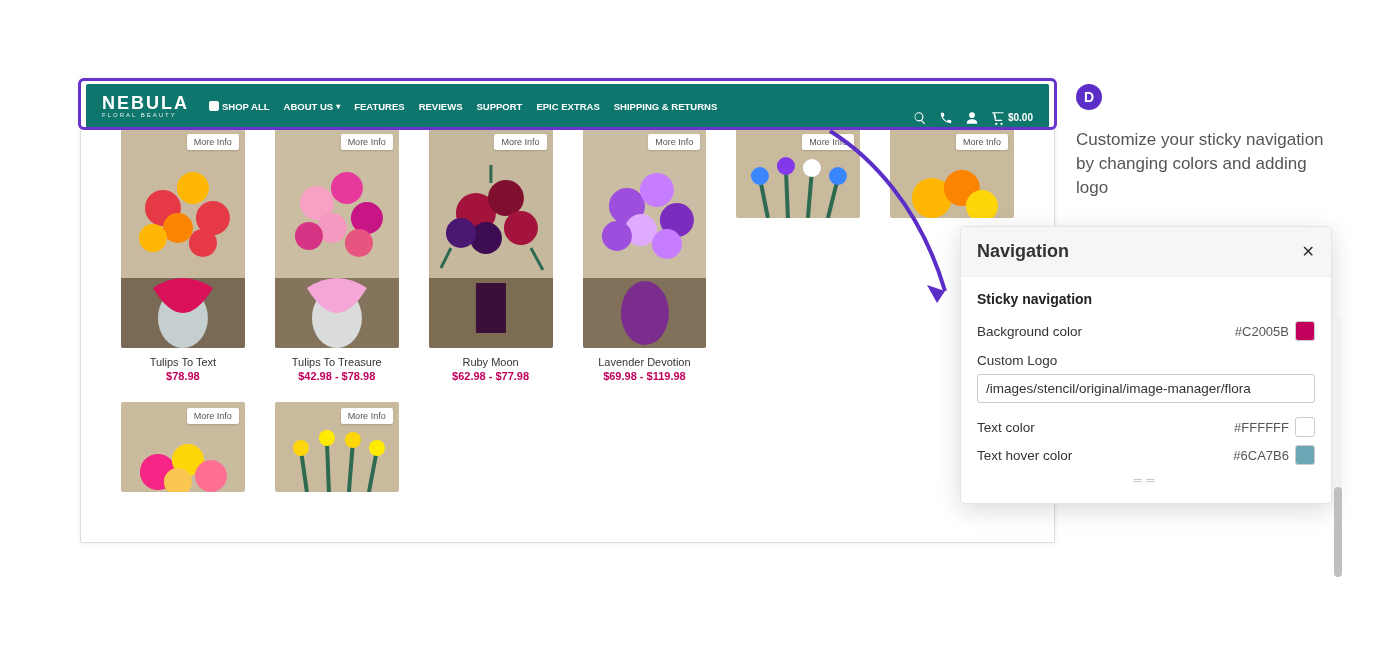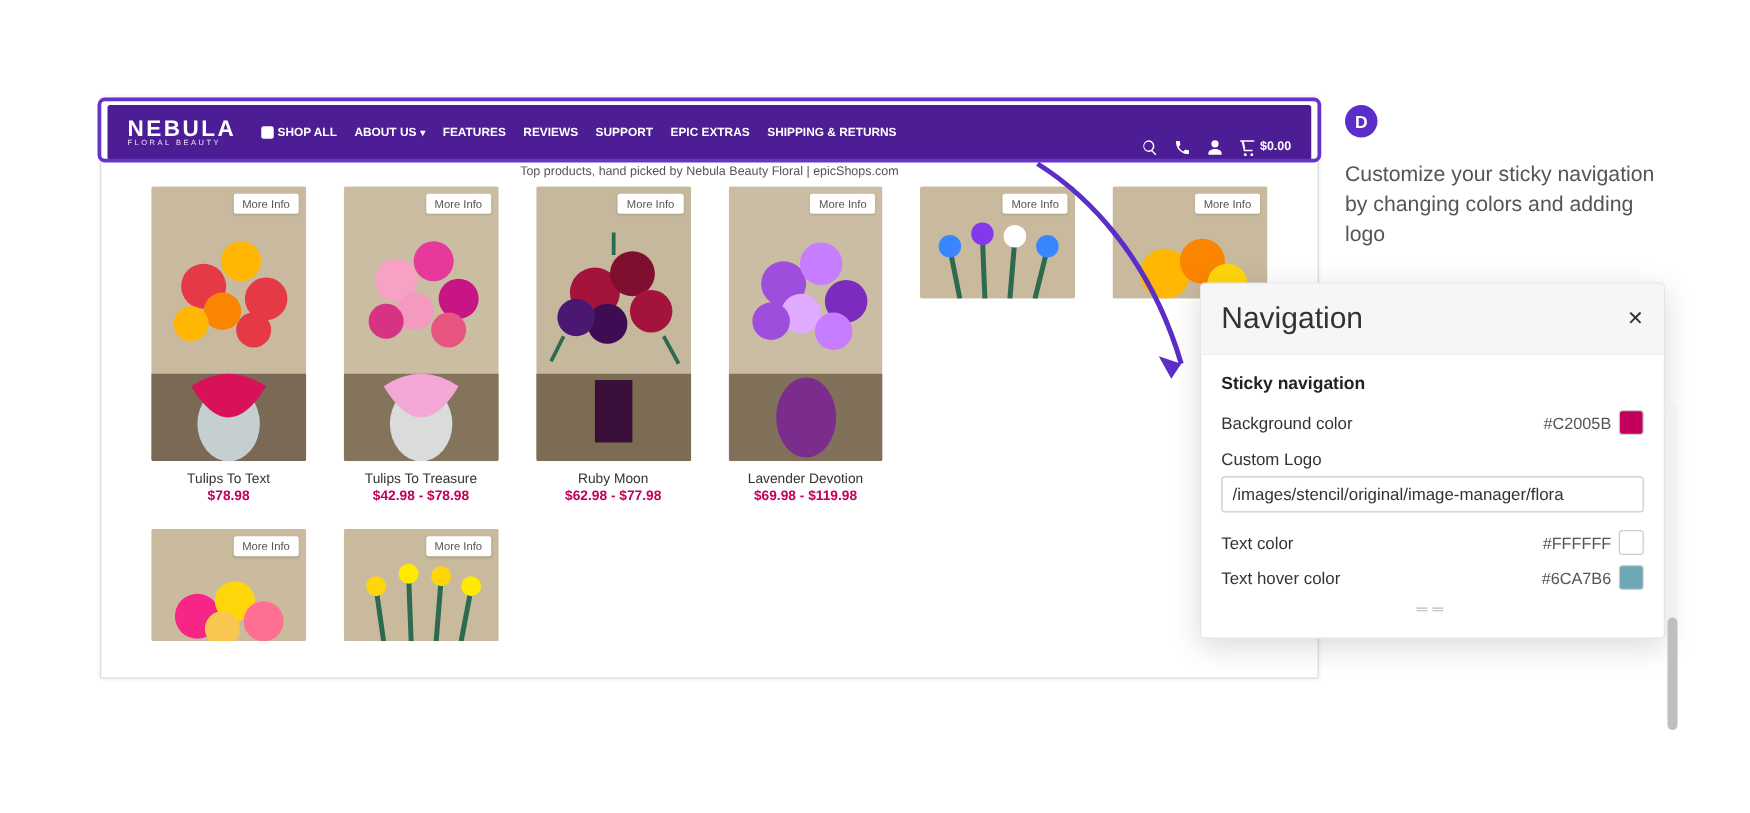--- a/index.html
+++ b/index.html
@@ -3,21 +3,21 @@
 <meta charset="utf-8">
 <style>
   * { box-sizing: border-box; margin: 0; padding: 0; }
   body { font-family: -apple-system, BlinkMacSystemFont, "Segoe UI", Arial, sans-serif; background:#fff; width:1400px; height:650px; overflow:hidden; position:relative; }
 
   
   .frame { position:absolute; left:80px; top:78px; width:975px; height:465px; background:#fff; border:1px solid #ddd; box-shadow:0 0 4px rgba(0,0,0,.08); border-radius:2px; overflow:hidden;}
   .frame-highlight { position:absolute; left:78px; top:78px; width:979px; height:52px; border:3px solid #6633cc; border-radius:6px; pointer-events:none; z-index:20;}
 
   
-  .nav { height:44px; background:#4c1d95; color:#fff; display:flex; align-items:center; padding:0 16px; font-size:11px; position:relative; margin:5px 5px 0 5px; border-radius:2px;}
+  .nav { height:44px; background:#0f766e; color:#fff; display:flex; align-items:center; padding:0 16px; font-size:11px; position:relative; margin:5px 5px 0 5px; border-radius:2px;}
   .logo { display:flex; flex-direction:column; align-items:flex-start; margin-right:20px;}
   .logo .big { font-size:18px; font-weight:800; letter-spacing:2px; line-height:1;}
   .logo .small { font-size:6px; letter-spacing:2px; opacity:.9;}
   .nav-items { display:flex; gap:14px; align-items:center; font-weight:700; font-size:9.5px;}
   .nav-item { display:flex; align-items:center; gap:3px; cursor:pointer;}
   .pill-icon { width:10px; height:10px; background:#fff; border-radius:2px; display:inline-block;}
   .chev { font-size:8px;}
   .nav-right { margin-left:auto; display:flex; gap:12px; align-items:flex-end;margin-top:23px;}
   .ico { width:14px; height:14px; fill:#fff; display:block;}
   .cart-wrap{display:flex;align-items:center;gap:3px;font-size:10px;font-weight:600;}
@@ -39,21 +39,21 @@
   
   .badge { position:absolute; left:1076px; top:84px; width:26px; height:26px; border-radius:50%; background:#5b2fc7; color:#fff; font-weight:800; display:flex; align-items:center; justify-content:center; font-size:14px;}
   .caption { position:absolute; left:1076px; top:128px; width:250px; color:#555; font-size:17px; line-height:1.4;}
 
   
   .arrow { position:absolute; left:810px; top:126px; width:160px; height:190px; pointer-events:none; z-index:15;}
 
   
   .panel { position:absolute; left:960px; top:226px; width:372px; background:#fff; border:1px solid #e5e5e5; border-radius:4px; box-shadow:0 6px 24px rgba(0,0,0,.15); z-index:30; }
   .panel-head { display:flex; align-items:center; justify-content:space-between; padding:14px 16px; background:#f6f6f8; border-bottom:1px solid #eee; border-radius:4px 4px 0 0;}
-  .panel-head h2 { font-size:24px; font-weight:400; color:#333;}
+  .panel-head h2 { font-size:18px; font-weight:700; color:#333;}
   .closex { font-size:16px; color:#333; cursor:pointer; background:none; border:none;}
   .panel-body { padding:14px 16px 10px; position:relative;}
   .section-title { font-weight:700; font-size:14px; color:#222; margin-bottom:10px;}
   .row { display:flex; align-items:center; justify-content:space-between; font-size:13.5px; color:#333; height:28px;}
   .row .val { display:flex; align-items:center; gap:6px;}
   .sw { width:20px; height:20px; border-radius:3px; border:1px solid #ccc;}
   .hex { color:#555; font-size:13px;}
   .lbl { color:#333;}
   .url-input { width:100%; border:1px solid #ccc; border-radius:3px; padding:6px 8px; font-size:13.5px; color:#333; margin:2px 0 10px;}
   .drag { text-align:center; color:#bbb; font-size:12px; letter-spacing:4px; padding:4px 0 6px; cursor:grab;}
@@ -98,21 +98,20 @@
         </svg>
       <span class="cart-wrap">
         <svg class="ico" viewBox="0 0 24 24">
             <path d="M7 4h14l-2 9H9L7 4zM5 2H2v2h2l3 13h12v-2H8.4L8 13h11l2.5-11H5z M9 20a2 2 0 100 4 2 2 0 000-4zm9 0a2 2 0 100 4 2 2 0 000-4z"></path>
           </svg>
         <span>$0.00</span>
       </span>
     </div>
   </div>
 
-  <div class="tagline">Top products, hand picked by Nebula Beauty Floral | epicShops.com</div>
 
   <div class="grid">
 
     <div class="card">
       <div class="imgbox">
         <svg viewBox="0 0 200 220" preserveAspectRatio="xMidYMid slice">
             <rect width="200" height="220" fill="#c9b99f"></rect>
             <rect y="150" width="200" height="70" fill="#7a6a55"></rect>
             <ellipse cx="100" cy="190" rx="25" ry="30" fill="#d9e8ee" opacity=".8"></ellipse>
             <g>

